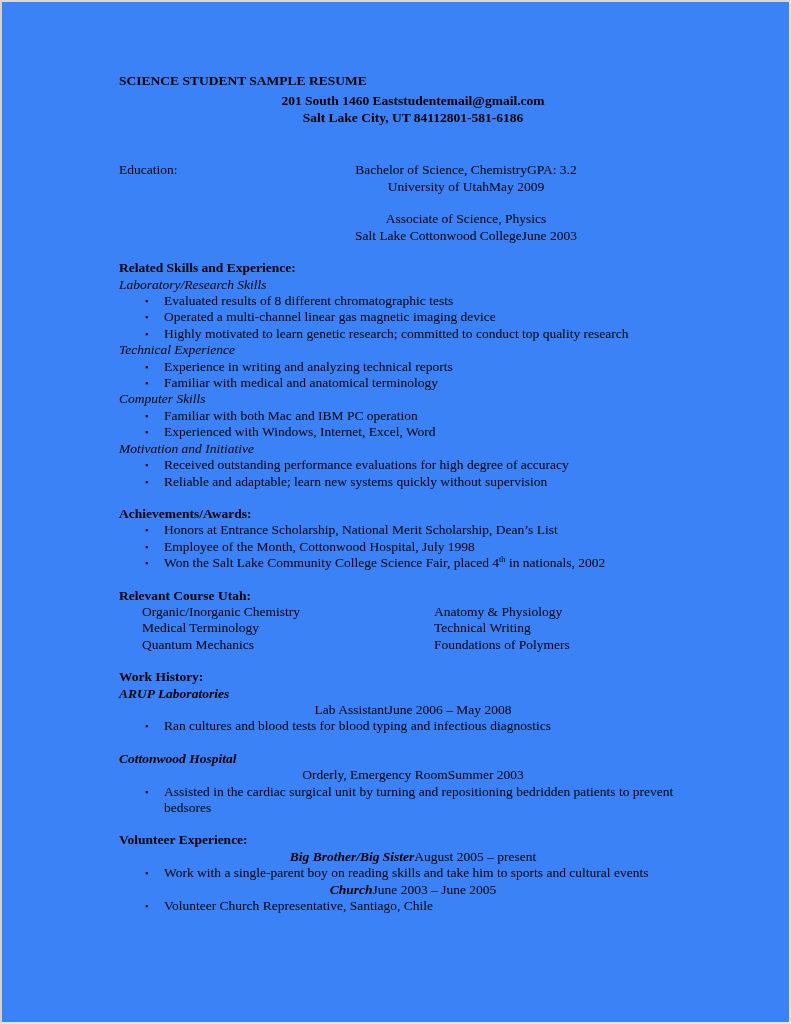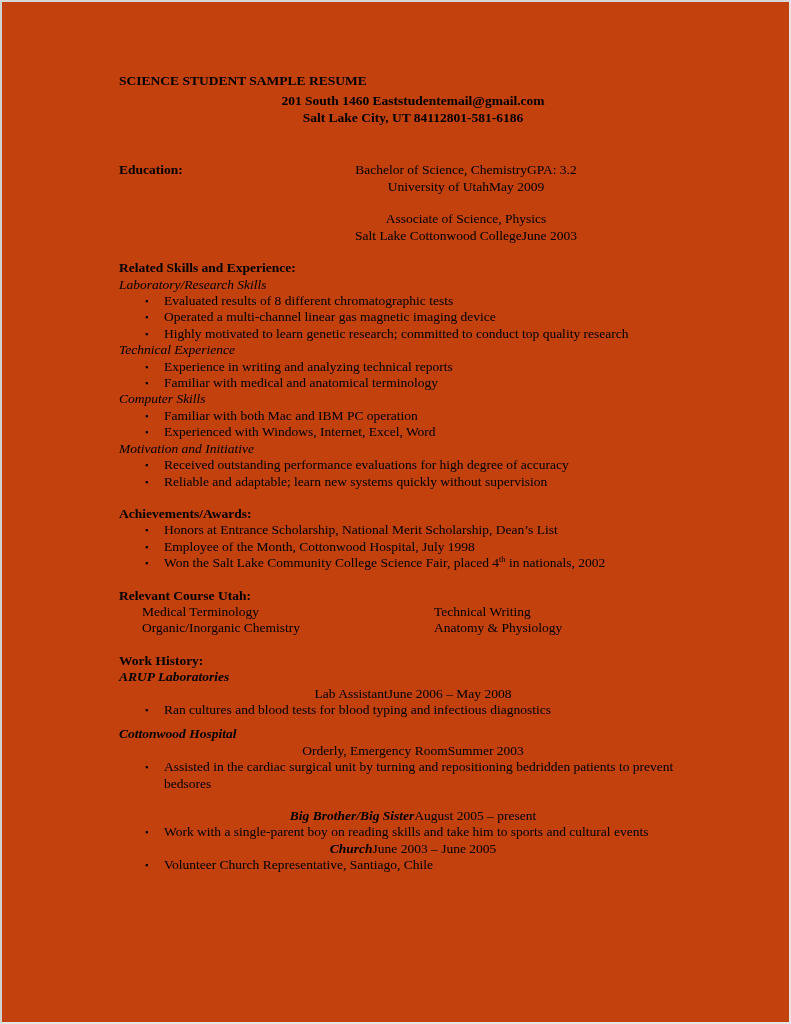--- a/index.html
+++ b/index.html
@@ -14,56 +14,56 @@
     color: #000000;
     position: relative;
     overflow: hidden;
   }
   .page {
     position: absolute;
     inset: 0;
     border: 2px solid #e6e6e6;
     border-left-color: #d2d2d2;
     border-top-color: #d8d8d8;
-    background: #c2410c;
+    background: #3b82f6;
   }
   .content {
     position: absolute;
     left: 117px;
     top: 71px;
     width: 588px;
   }
   .bold { font-weight: bold; }
   .italic { font-style: italic; }
   .bolditalic { font-weight: bold; font-style: italic; }
   .row { display: flex; justify-content: center; }
   .right { text-align: right; white-space: nowrap; }
   .title { font-weight: bold; margin-bottom: 4px; }
   .gap-line { height: 16.4px; }
 
   .edu { display: flex; margin-top: 36px; }
-  .edu-label { flex: 0 0 93px; font-weight: bold; }
+  .edu-label { flex: 0 0 93px; font-weight: normal; }
   .edu-body { flex: 1; margin-left: 13px; }
 
   .section { margin-top: 16px; }
 
   .bullet-line { display: flex; padding-left: 26px; }
   .bullet-marker {
     flex: 0 0 19px;
     font-size: 9px;
     line-height: 16.4px;
   }
   .bullet-text { flex: 1; }
   sup { font-size: 0.62em; line-height: 0; vertical-align: super; }
 
   .course-row { display: flex; }
   .course-left { width: 315px; padding-left: 23px; }
   .course-right { flex: 1; }
 
-  .job { margin-top: 8px; }
+  .job { margin-top: 16px; }
 </style>
 </head>
 <body>
 
 <div class="page">
   <div class="content">
 
     <div class="title">SCIENCE STUDENT SAMPLE RESUME</div>
     <div class="row bold">
       <span>201 South 1460 East</span>
@@ -156,26 +156,30 @@
       </div>
       <div class="bullet-line">
         <span class="bullet-marker">▪</span>
         <span class="bullet-text"><span>Won the Salt Lake Community College Science Fair, placed 4</span><sup>th</sup><span> in nationals, 2002</span></span>
       </div>
     </div>
 
     <div class="section">
       <div class="bold">Relevant Course Utah:</div>
       <div class="course-row">
+        <span class="course-left">Organic/Inorganic Chemistry</span>
+        <span class="course-right">Anatomy &amp; Physiology</span>
+      </div>
+      <div class="course-row">
         <span class="course-left">Medical Terminology</span>
         <span class="course-right">Technical Writing</span>
       </div>
       <div class="course-row">
-        <span class="course-left">Organic/Inorganic Chemistry</span>
-        <span class="course-right">Anatomy &amp; Physiology</span>
+        <span class="course-left">Quantum Mechanics</span>
+        <span class="course-right">Foundations of Polymers</span>
       </div>
     </div>
 
     <div class="section">
       <div class="bold">Work History:</div>
 
       <div>
         <div class="bolditalic">ARUP Laboratories</div>
         <div class="row">
           <span>Lab Assistant</span>
@@ -194,20 +198,21 @@
           <span class="right">Summer 2003</span>
         </div>
         <div class="bullet-line">
           <span class="bullet-marker">▪</span>
           <span class="bullet-text">Assisted in the cardiac surgical unit by turning and repositioning bedridden patients to prevent bedsores</span>
         </div>
       </div>
     </div>
 
     <div class="section">
+      <div class="bold">Volunteer Experience:</div>
 
       <div>
         <div class="row">
           <span class="bolditalic">Big Brother/Big Sister</span>
           <span class="right">August 2005 – present</span>
         </div>
         <div class="bullet-line">
           <span class="bullet-marker">▪</span>
           <span class="bullet-text">Work with a single-parent boy on reading skills and take him to sports and cultural events</span>
         </div>

